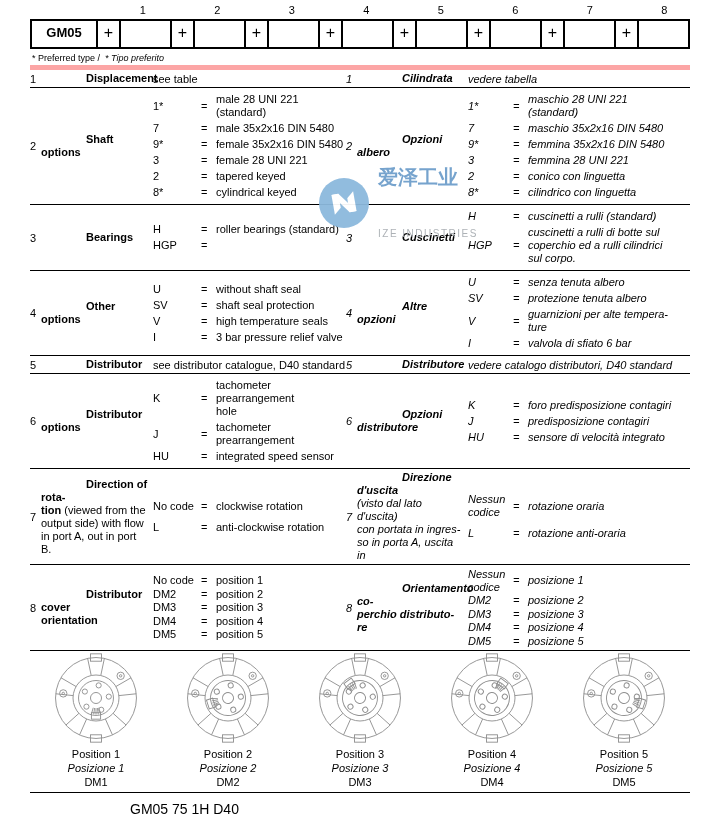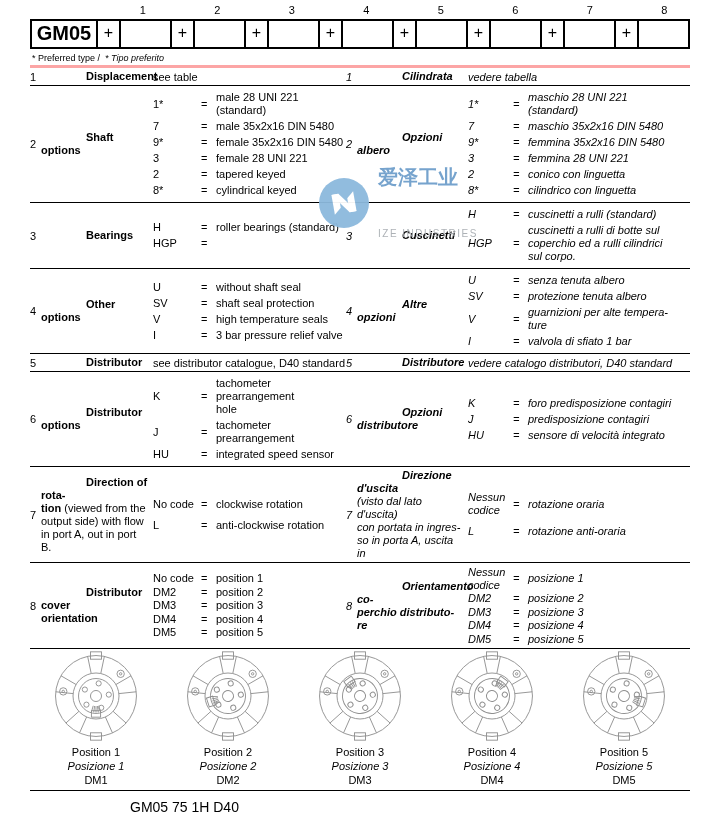--- a/index.html
+++ b/index.html
@@ -7,27 +7,27 @@
         font-family:"Liberation Sans",sans-serif;font-size:11px;}
   .content{position:absolute;left:30px;top:4px;width:660px;}
 
   
   .num-row{display:flex;height:15px;}
   .num-row .cell{box-sizing:border-box;}
   .num-row .num{text-align:center;font-size:11px;}
   .box-row{display:flex;border:2px solid #000;height:26px;}
   .box-row .cell{box-sizing:border-box;}
   .box-row .cell + .cell{border-left:2px solid #000;}
-  .cell.model{width:64px;flex:none;font-weight:bold;font-size:20px;text-align:center;line-height:24px;}
+  .cell.model{width:64px;flex:none;font-weight:bold;font-size:13px;text-align:center;line-height:24px;}
   .num-row .cell.model{border:none;}
   .cell.plus{width:23px;flex:none;text-align:center;font-size:16px;line-height:23px;}
   .cell.field{flex:1;}
 
   
-  .pref-note{display:flex;gap:5px;font-size:9px;padding:4px 0 2px 2px;border-bottom:3px solid #fca5a5;}
+  .pref-note{display:flex;gap:5px;font-size:9px;padding:4px 0 2px 2px;border-bottom:5px solid #fca5a5;}
   .pref-note .it{font-style:italic;text-align:right;}
 
   
   .section{display:flex;align-items:center;border-bottom:1.5px solid #000;padding:2px 0;}
   .c1,.c3{width:118px;flex:none;display:flex;align-items:center;}
   .c3{font-style:italic;}
   .snum{width:11px;flex:none;font-size:11px;}
   .slabel{flex:1;font-size:11px;line-height:13px;white-space:pre-line;}
   .slabel b{font-weight:bold;padding-left:45px;}
   .c2{width:198px;flex:none;}
@@ -280,21 +280,21 @@
             </div>
             <div class="opt">
               <span class="code">V</span>
               <span class="eq">=</span>
               <span class="desc">guarnizioni per alte tempera-
 ture</span>
             </div>
             <div class="opt">
               <span class="code">I</span>
               <span class="eq">=</span>
-              <span class="desc">valvola di sfiato 1 bar</span>
+              <span class="desc">valvola di sfiato 6 bar</span>
             </div>
           </div>
         </div>
         <div class="section sec5">
           <div class="c1">
             <span class="snum">5</span>
             <span class="slabel"><b>Distributor</b></span>
           </div>
           <div class="c2">
             <div class="plain">see distributor catalogue, D40 standard</div>

